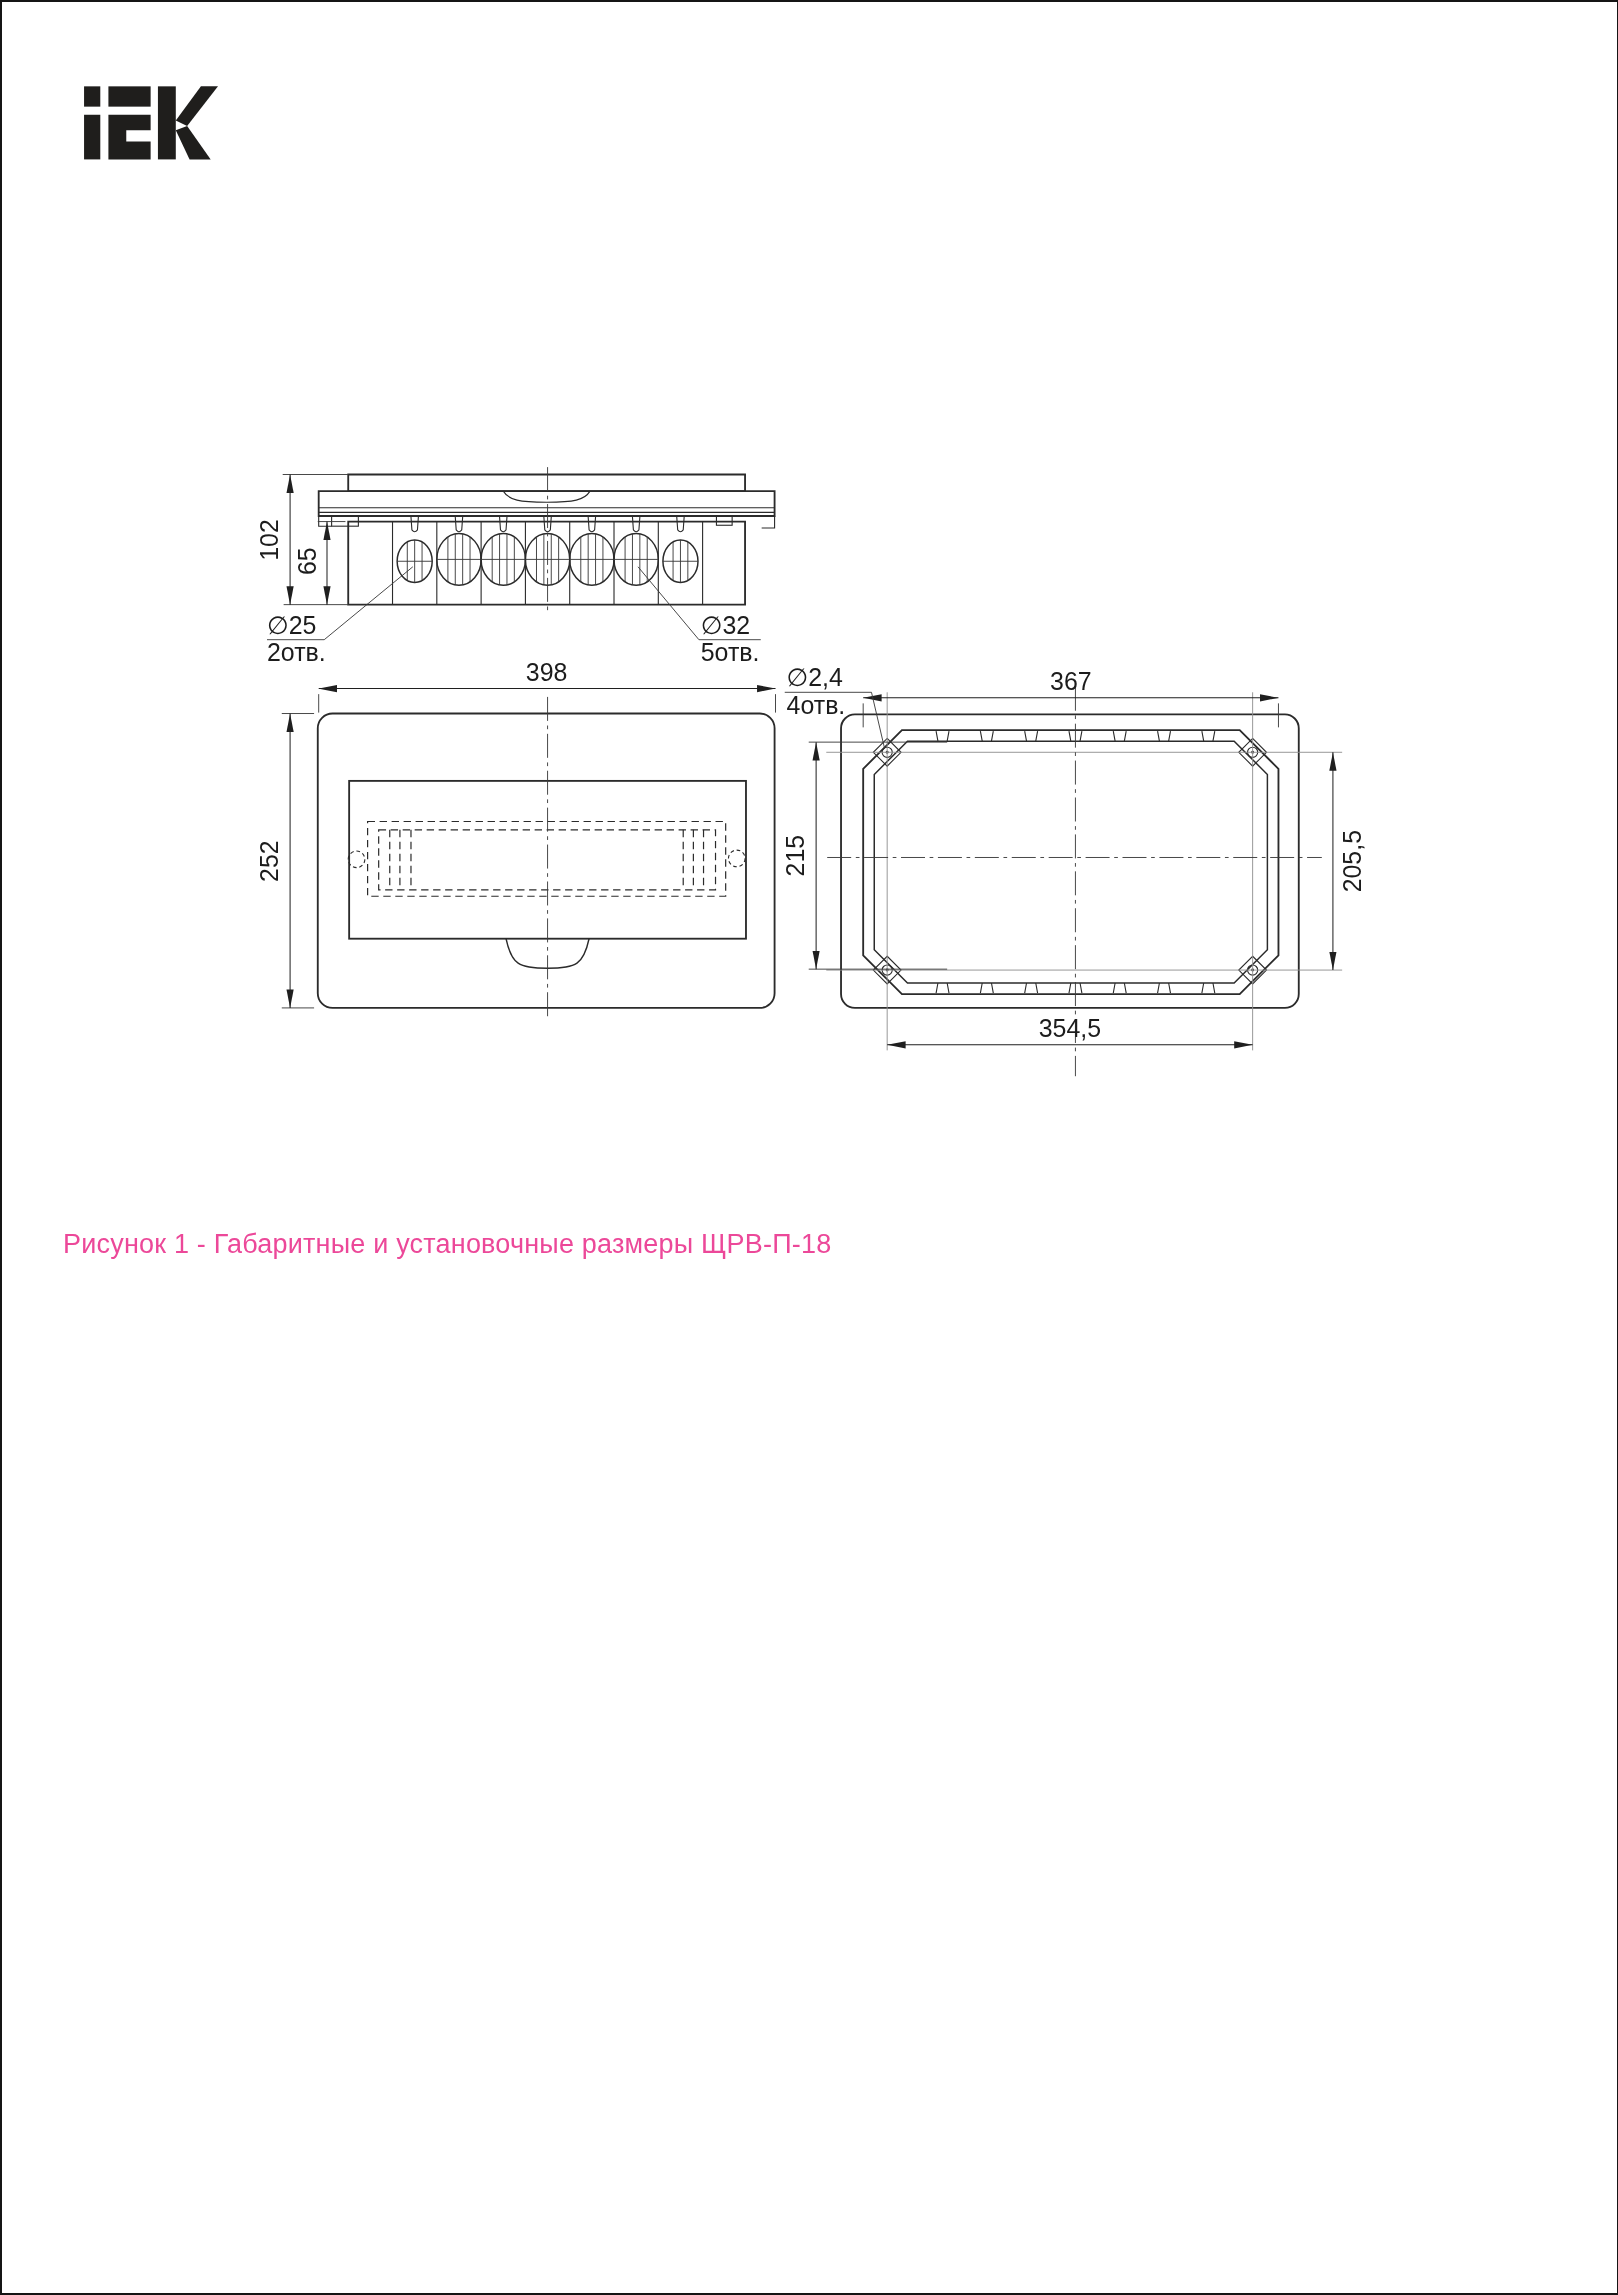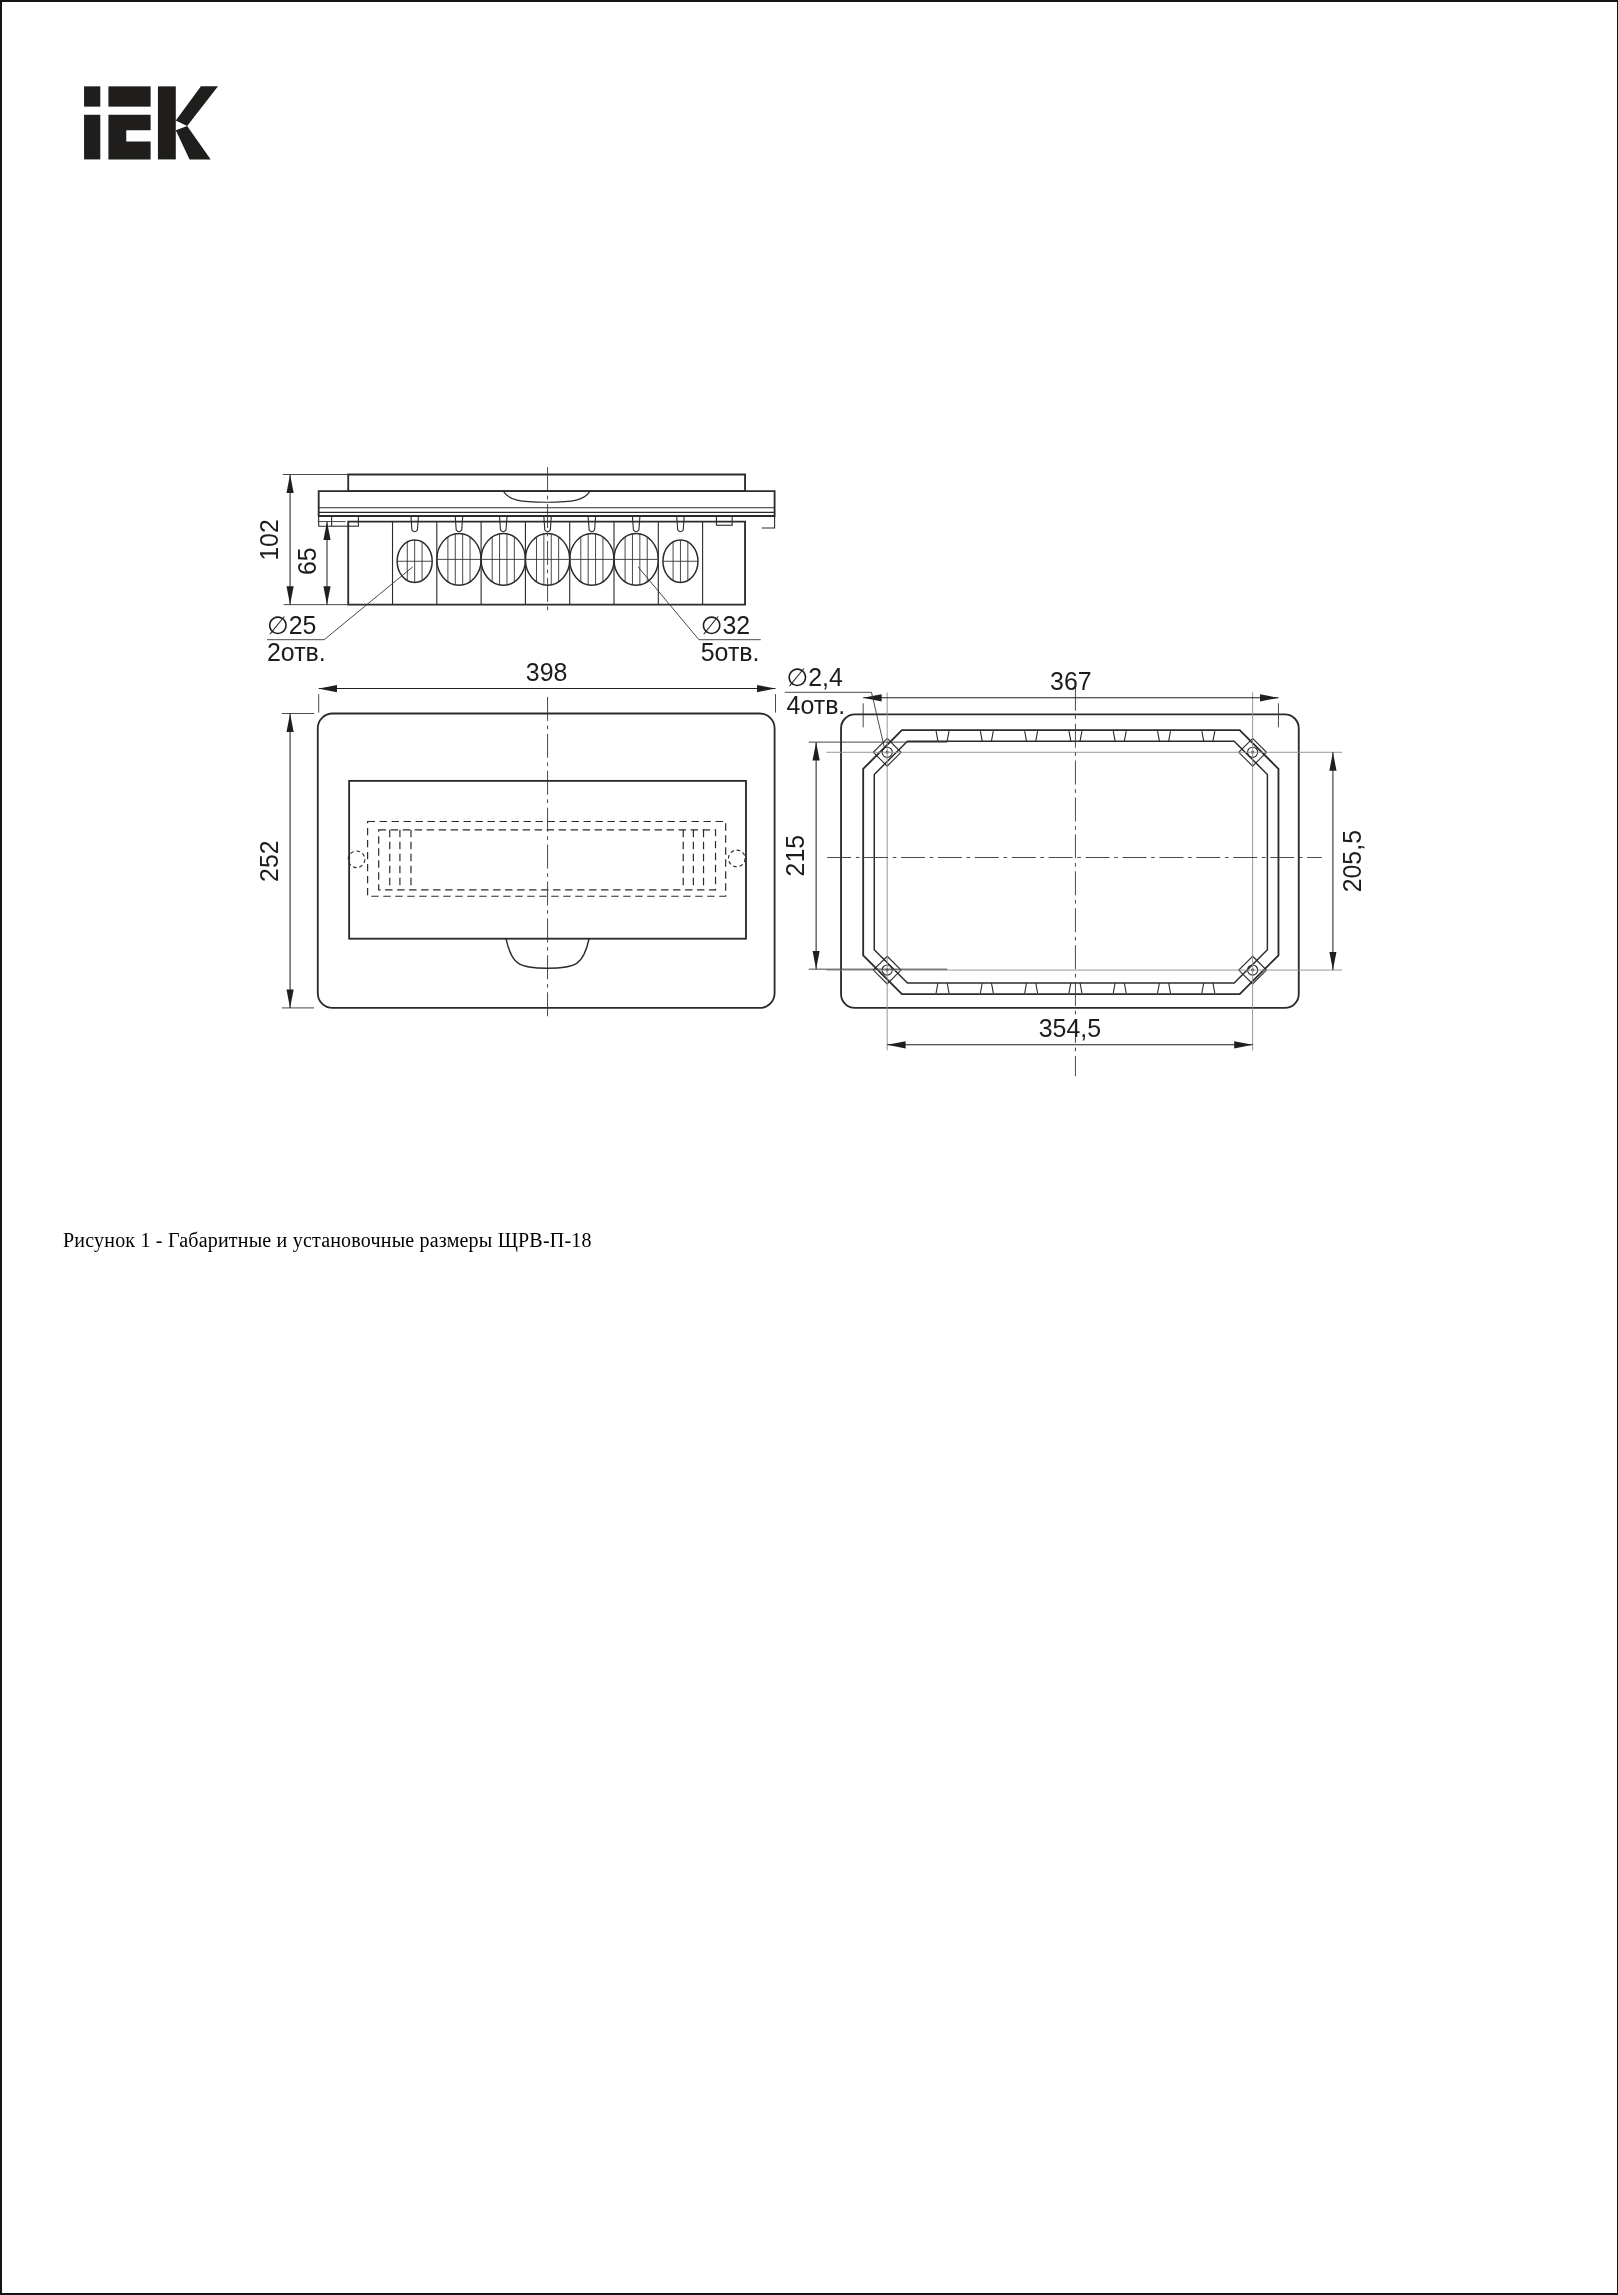--- a/index.html
+++ b/index.html
@@ -9,23 +9,22 @@
     background:#ffffff;
     border:2.8px solid #151515;
     box-sizing:border-box;
     font-family:"Liberation Sans", sans-serif;
     overflow:hidden;
   }
   .logo{position:absolute;left:78px;top:81px;width:138px;height:83px;}
   .drawing{position:absolute;left:0;top:0;width:1619px;height:1292px;}
   .caption{
     position:absolute;left:61px;top:1227px;
-    font-size:20px;color:#000000;letter-spacing:0.2px;
+    font-size:27px;color:#ec4899;letter-spacing:0.2px;
     white-space:nowrap;
-    font-family:Liberation Serif, serif;
   }
   
   .ol{fill:none;stroke:#2b2b2b;stroke-width:2;}
   .ol15{fill:none;stroke:#2b2b2b;stroke-width:1.6;}
   .thin{fill:none;stroke:#2b2b2b;stroke-width:1.2;}
   .hair{fill:none;stroke:#3a3a3a;stroke-width:1;}
   .gray{fill:none;stroke:#8f8f8f;stroke-width:1;}
   .dash{fill:none;stroke:#2b2b2b;stroke-width:1.3;stroke-dasharray:8 5;}
   .dashc{fill:none;stroke:#2b2b2b;stroke-width:1.2;stroke-dasharray:4 3;}
   .cl{fill:none;stroke:#3a3a3a;stroke-width:1;stroke-dasharray:26 5 4 5;}

